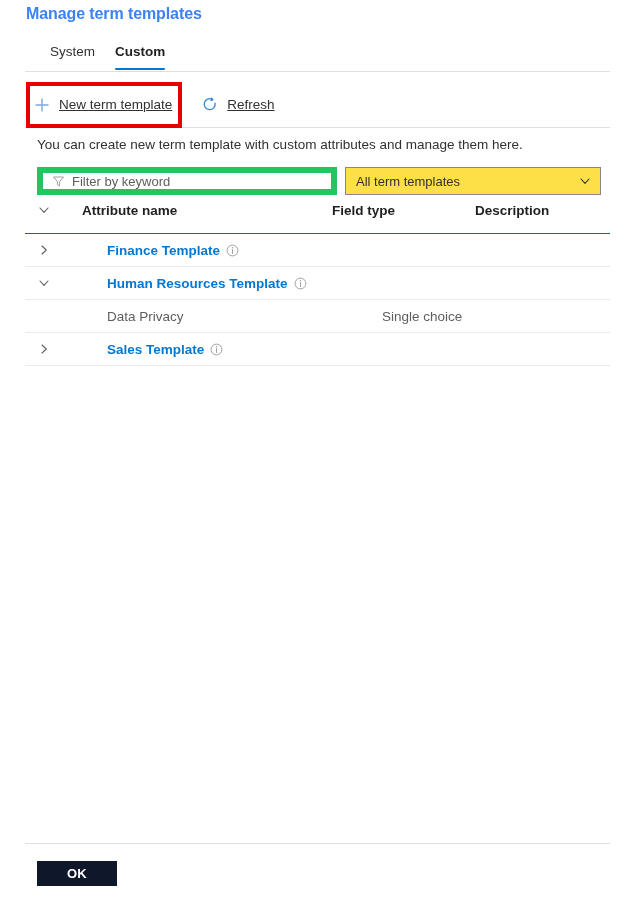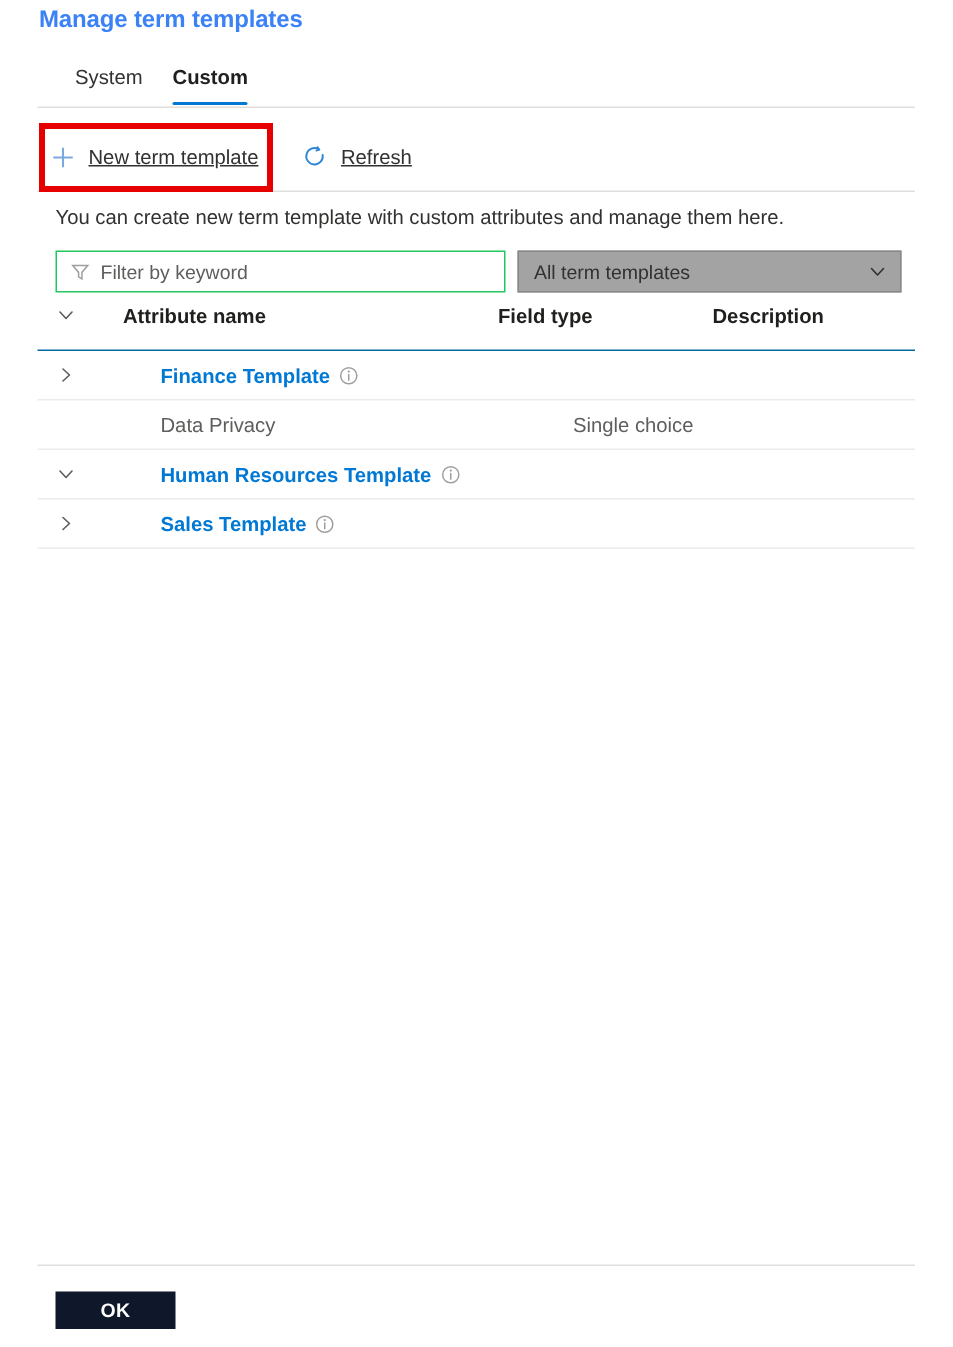--- a/index.html
+++ b/index.html
@@ -143,21 +143,21 @@
     position: absolute;
     left: 37px;
     top: 167px;
     width: 564px;
     display: flex;
     gap: 8px;
   }
   .filter-input {
     width: 300px;
     height: 28px;
-    border: 1px solid #22c55e;
+    border: 6px solid #22c55e;
     box-sizing: border-box;
     display: flex;
     align-items: center;
     gap: 7px;
     padding: 0 9px;
     background: #fff;
   }
   .filter-input .funnel {
     width: 13px;
     height: 13px;
@@ -181,21 +181,21 @@
 
   .template-select {
     width: 256px;
     height: 28px;
     border: 1px solid #8a8886;
     box-sizing: border-box;
     display: flex;
     align-items: center;
     justify-content: space-between;
     padding: 0 9px 0 10px;
-    background: #a3a3a3;
+    background: #fde047;
     cursor: pointer;
   }
   .template-select .sel-label {
     font-size: 13px;
     color: #323130;
   }
   .template-select .chev {
     width: 12px;
     height: 12px;
     color: #323130;
@@ -393,31 +393,20 @@
             <circle cx="6.5" cy="3.7" r="0.75" fill="#a19f9d"></circle>
             <path d="M6.5 5.6 L6.5 9.5" stroke="#a19f9d" stroke-width="1" stroke-linecap="round"></path>
           </svg>
         </span>
       </span>
     </div>
     <div class="col-type cell-type"></div>
     <div class="col-desc cell-type"></div>
   </div>
 
-  <div class="row child">
-    <div class="col-caret"></div>
-    <div class="col-name">
-      <span class="row-name">
-        <span>Data Privacy</span>
-      </span>
-    </div>
-    <div class="col-type cell-type">Single choice</div>
-    <div class="col-desc cell-type"></div>
-  </div>
-
   <div class="row">
     <div class="col-caret">
       <span class="caret">
         <svg width="14" height="14" viewBox="0 0 14 14" aria-hidden="true">
           <path d="M3 5 L7 9.3 L11 5" fill="none" stroke="#605e5c" stroke-width="1.1" stroke-linecap="round" stroke-linejoin="round"></path>
         </svg>
       </span>
     </div>
     <div class="col-name">
       <span class="row-name">
@@ -428,20 +417,31 @@
             <circle cx="6.5" cy="3.7" r="0.75" fill="#a19f9d"></circle>
             <path d="M6.5 5.6 L6.5 9.5" stroke="#a19f9d" stroke-width="1" stroke-linecap="round"></path>
           </svg>
         </span>
       </span>
     </div>
     <div class="col-type cell-type"></div>
     <div class="col-desc cell-type"></div>
   </div>
 
+  <div class="row child">
+    <div class="col-caret"></div>
+    <div class="col-name">
+      <span class="row-name">
+        <span>Data Privacy</span>
+      </span>
+    </div>
+    <div class="col-type cell-type">Single choice</div>
+    <div class="col-desc cell-type"></div>
+  </div>
+
 
   <div class="row">
     <div class="col-caret">
       <span class="caret">
         <svg width="14" height="14" viewBox="0 0 14 14" aria-hidden="true">
           <path d="M5 3 L9.3 7 L5 11" fill="none" stroke="#605e5c" stroke-width="1.1" stroke-linecap="round" stroke-linejoin="round"></path>
         </svg>
       </span>
     </div>
     <div class="col-name">

